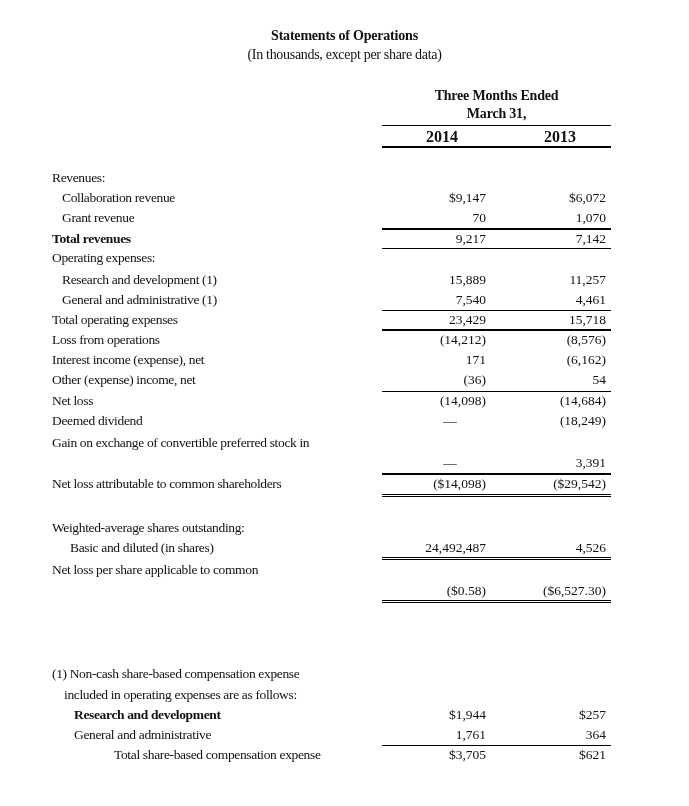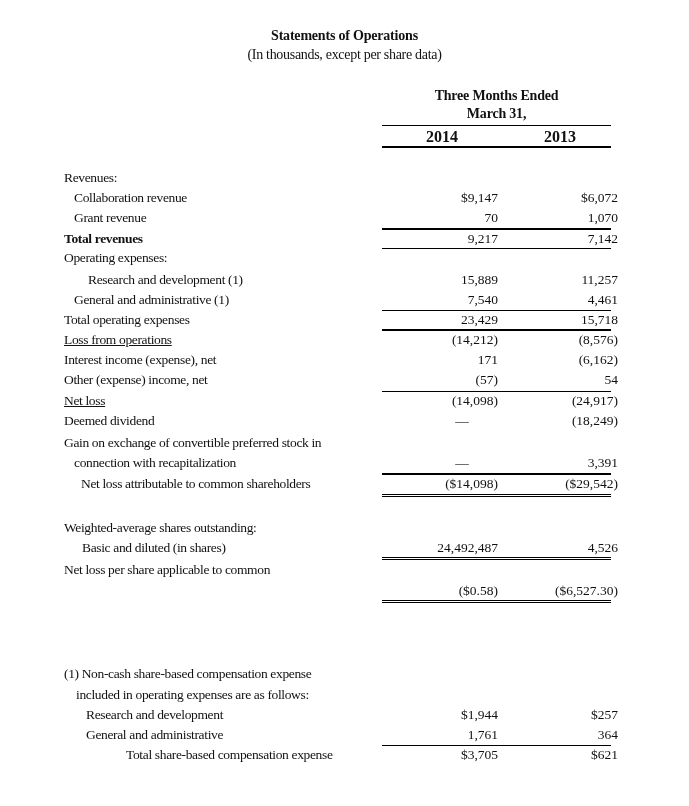--- a/index.html
+++ b/index.html
@@ -48,21 +48,21 @@
   }
   .year {
     position: absolute;
     top: 128px;
     font-weight: bold;
     font-size: 16px;
     text-align: center;
   }
   .row {
     position: absolute;
-    left: 12px; width: 617px;
+    left: 0; width: 617px;
     height: 20px;
   }
   .row .label {
     position: absolute;
     top: 0;
     white-space: nowrap;
     letter-spacing: -0.35px;
   }
   .row .v1, .row .v2 {
     position: absolute;
@@ -115,73 +115,72 @@
 <div class="row" style="top:231px;">
   <span class="label" style="left:52px;font-weight:bold;">Total revenues</span>
   <span class="v1">9,217</span>
   <span class="v2">7,142</span>
 </div>
 <div class="rule full" style="top:248px;"></div>
 <div class="row" style="top:250px;">
   <span class="label" style="left:52px;">Operating expenses:</span>
 </div>
 <div class="row" style="top:272px;">
-  <span class="label" style="left:62px;margin-left:14px;">Research and development (1)</span>
+  <span class="label" style="left:62px;">Research and development (1)</span>
   <span class="v1">15,889</span>
   <span class="v2">11,257</span>
 </div>
 <div class="row" style="top:292px;">
   <span class="label" style="left:62px;">General and administrative (1)</span>
   <span class="v1">7,540</span>
   <span class="v2">4,461</span>
 </div>
 <div class="rule full" style="top:310px;"></div>
 <div class="row" style="top:312px;">
   <span class="label" style="left:52px;">Total operating expenses</span>
   <span class="v1">23,429</span>
   <span class="v2">15,718</span>
 </div>
 <div class="rule thick full" style="top:329px;"></div>
 <div class="row" style="top:332px;">
-  <span class="label" style="left:52px;text-decoration:underline;">Loss from operations</span>
+  <span class="label" style="left:52px;">Loss from operations</span>
   <span class="v1">(14,212)</span>
   <span class="v2">(8,576)</span>
 </div>
 <div class="row" style="top:352px;">
   <span class="label" style="left:52px;">Interest income (expense), net</span>
   <span class="v1">171</span>
   <span class="v2">(6,162)</span>
 </div>
 <div class="row" style="top:372px;">
   <span class="label" style="left:52px;">Other (expense) income, net</span>
-  <span class="v1">(57)</span>
+  <span class="v1">(36)</span>
   <span class="v2">54</span>
 </div>
 <div class="rule full" style="top:391px;"></div>
 <div class="row" style="top:393px;">
-  <span class="label" style="left:52px;text-decoration:underline;">Net loss</span>
+  <span class="label" style="left:52px;">Net loss</span>
   <span class="v1">(14,098)</span>
-  <span class="v2">(24,917)</span>
+  <span class="v2">(14,684)</span>
 </div>
 <div class="row" style="top:413px;">
   <span class="label" style="left:52px;text-align:right;">Deemed dividend</span>
   <span class="v1 center" style="left:400px;width:100px;">—</span>
   <span class="v2">(18,249)</span>
 </div>
 <div class="row" style="top:435px;">
   <span class="label" style="left:52px;">Gain on exchange of convertible preferred stock in</span>
 </div>
 <div class="row" style="top:455px;">
-  <span class="label" style="left:62px;">connection with recapitalization</span>
   <span class="v1 center" style="left:400px;width:100px;">—</span>
   <span class="v2">3,391</span>
 </div>
 <div class="rule thick full" style="top:473px;"></div>
 <div class="row" style="top:476px;">
-  <span class="label" style="left:52px;margin-left:17px;">Net loss attributable to common shareholders</span>
+  <span class="label" style="left:52px;">Net loss attributable to common shareholders</span>
   <span class="v1">($14,098)</span>
   <span class="v2">($29,542)</span>
 </div>
 <div class="rule double full" style="top:494px;"></div>
 
 <div class="row" style="top:520px;">
   <span class="label" style="left:52px;">Weighted-average shares outstanding:</span>
 </div>
 <div class="row" style="top:540px;font-family:Liberation Serif, serif;">
   <span class="label" style="left:70px;">Basic and diluted (in shares)</span>
@@ -198,21 +197,21 @@
 </div>
 <div class="rule double full" style="top:600px;"></div>
 
 <div class="row" style="top:666px;">
   <span class="label" style="left:52px;">(1) Non-cash share-based compensation expense</span>
 </div>
 <div class="row" style="top:687px;">
   <span class="label" style="left:64px;">included in operating expenses are as follows:</span>
 </div>
 <div class="row" style="top:707px;">
-  <span class="label" style="left:74px;">Research and development</span>
+  <span class="label" style="left:74px;font-weight:bold;">Research and development</span>
   <span class="v1">$1,944</span>
   <span class="v2">$257</span>
 </div>
 <div class="row" style="top:727px;">
   <span class="label" style="left:74px;">General and administrative</span>
   <span class="v1">1,761</span>
   <span class="v2">364</span>
 </div>
 <div class="rule full" style="top:745px;"></div>
 <div class="row" style="top:747px;">

